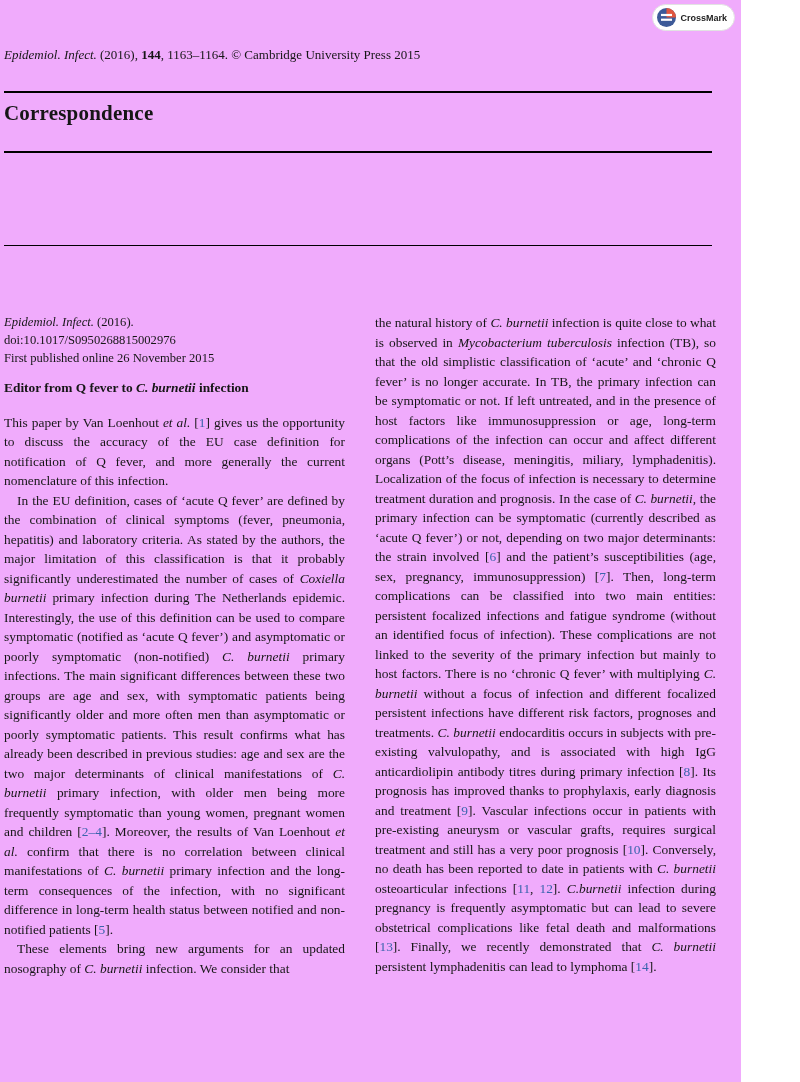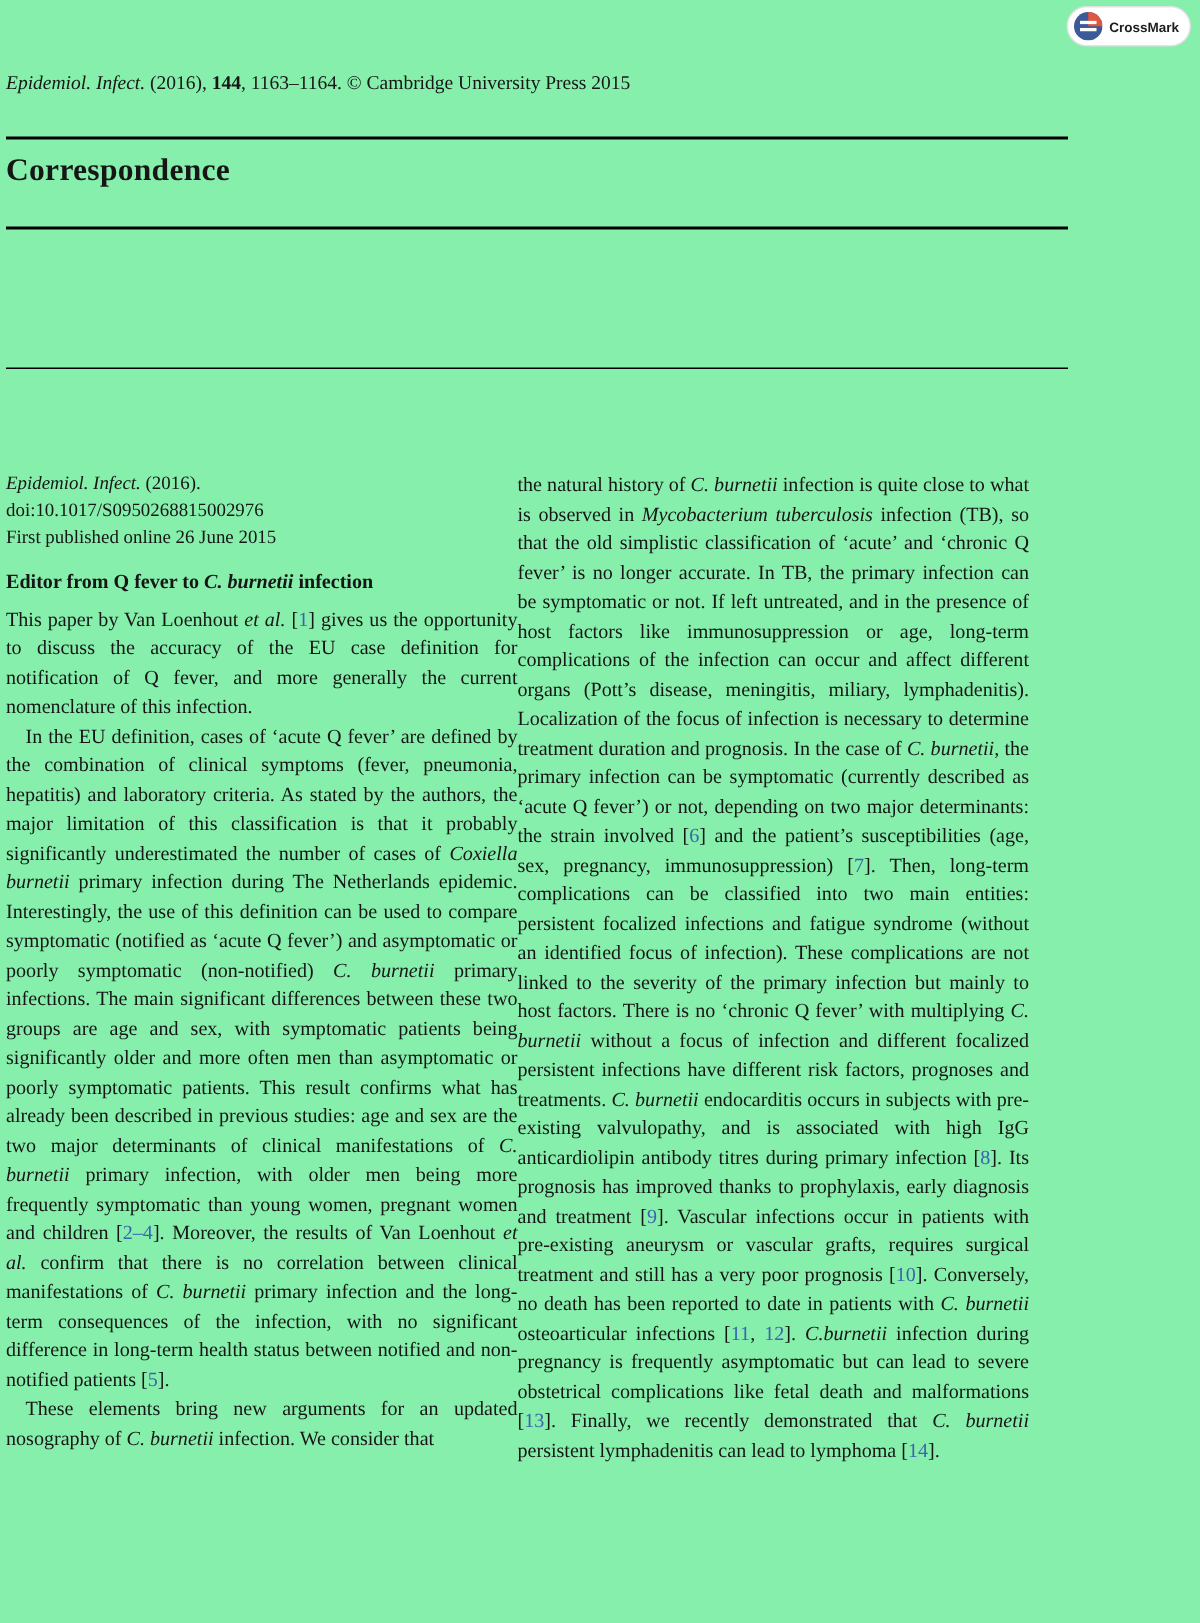--- a/index.html
+++ b/index.html
@@ -7,21 +7,21 @@
     --ink:#161616;
     --cm-red:#e1563f;
     --cm-blue:#3d5a98;
   }
   *{box-sizing:border-box;}
   html,body{margin:0;padding:0;}
   body{
     width:800px;height:1082px;background:#ffffff;
     font-family:"Liberation Serif", serif;color:var(--ink);
   }
-  .page{position:relative;width:800px;height:1082px;overflow:hidden;background:#86efac;}
+  .page{position:relative;width:741px;height:1082px;overflow:hidden;background:#f0abfc;}
 
   
   .crossmark-badge{
     position:absolute;top:4px;right:6px;
     display:flex;align-items:center;gap:4px;
     padding:3px 7px 3px 4px;border:1px solid #e2e2e2;border-radius:14px;background:#fff;
   }
   .crossmark-label{
     font-family:"Liberation Sans", sans-serif;font-size:9px;font-weight:bold;color:#1d1d1d;
   }
@@ -36,35 +36,35 @@
   .rule-c{top:245px;height:1px;}
 
   .section-title{
     position:absolute;top:101px;left:4px;margin:0;
     font-size:21px;font-weight:bold;letter-spacing:.2px;text-align:center;
   }
 
   
   .columns{
     position:absolute;top:313px;left:4px;width:712px;
-    display:flex;
+    display:flex;gap:30px;
   }
   .col{
     width:341px;
     font-size:13.4px;line-height:19.5px;text-align:justify;
     hyphens:auto;-webkit-hyphens:auto;
   }
   .ref-block p{
     margin:0;font-size:12.6px;line-height:18px;text-align:left;
   }
   .article-title{
     margin:11px 0 0 0;font-size:13.4px;font-weight:bold;line-height:19.5px;text-align:left;
   }
   .salutation{margin:14px 0 0 0;text-align:left;}
-  .body-paras{margin-top:5px;}
+  .body-paras{margin-top:15px;}
   .body-paras p.para{margin:0;}
   .para.indent{text-indent:13px;}
 
   .it{font-style:italic;}
   .bd{font-weight:bold;}
   .cite{color:var(--link);cursor:pointer;}
 </style>
 </head>
 <body>
 
@@ -86,21 +86,21 @@
   <h1 class="section-title">Correspondence</h1>
   <div class="rule rule-b"></div>
   <div class="rule rule-c"></div>
 
   <div class="columns">
 
     <div class="col">
       <div class="ref-block">
           <p class="para"><span class="it">Epidemiol. Infect.</span><span> (2016).</span></p>
           <p class="para"><span>doi:10.1017/S0950268815002976</span></p>
-          <p class="para"><span>First published online 26 June 2015</span></p>
+          <p class="para"><span>First published online 26 November 2015</span></p>
         </div>
       <h2 class="article-title"><span>Editor from Q fever to </span><span class="it">C. burnetii</span><span> infection</span></h2>
       <div class="body-paras">
           <p class="para"><span>This paper by Van Loenhout </span><span class="it">et al.</span><span> [</span><span class="cite">1</span><span>] gives us the opportunity to discuss the accuracy of the EU case definition for notification of Q fever, and more generally the current nomenclature of this infection.</span></p>
           <p class="para indent"><span>In the EU definition, cases of ‘acute Q fever’ are defined by the combination of clinical symptoms (fever, pneumonia, hepatitis) and laboratory criteria. As stated by the authors, the major limitation of this classification is that it probably significantly underestimated the number of cases of </span><span class="it">Coxiella burnetii</span><span> primary infection during The Netherlands epidemic. Interestingly, the use of this definition can be used to compare symptomatic (notified as ‘acute Q fever’) and asymptomatic or poorly symptomatic (non-notified) </span><span class="it">C. burnetii</span><span> primary infections. The main significant differences between these two groups are age and sex, with symptomatic patients being significantly older and more often men than asymptomatic or poorly symptomatic patients. This result confirms what has already been described in previous studies: age and sex are the two major determinants of clinical manifestations of </span><span class="it">C. burnetii</span><span> primary infection, with older men being more frequently symptomatic than young women, pregnant women and children [</span><span class="cite">2–4</span><span>]. Moreover, the results of Van Loenhout </span><span class="it">et al.</span><span> confirm that there is no correlation between clinical manifestations of </span><span class="it">C. burnetii</span><span> primary infection and the long-term consequences of the infection, with no significant difference in long-term health status between notified and non-notified patients [</span><span class="cite">5</span><span>].</span></p>
           <p class="para indent"><span>These elements bring new arguments for an updated nosography of </span><span class="it">C. burnetii</span><span> infection. We consider that</span></p>
         </div>
     </div>
 
     <div class="col">

